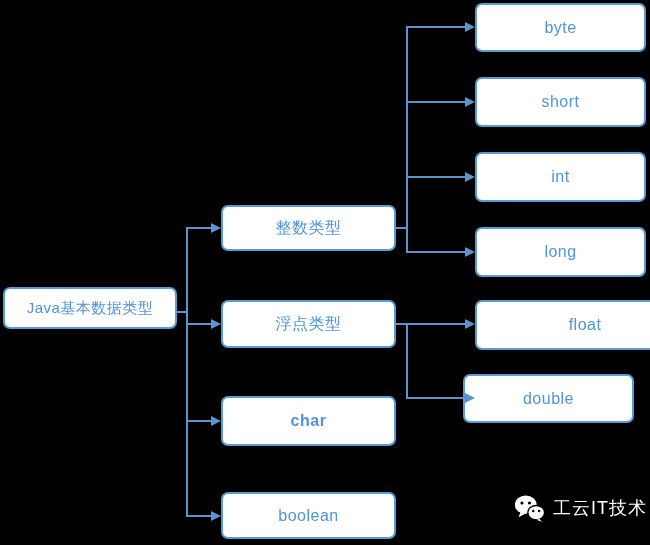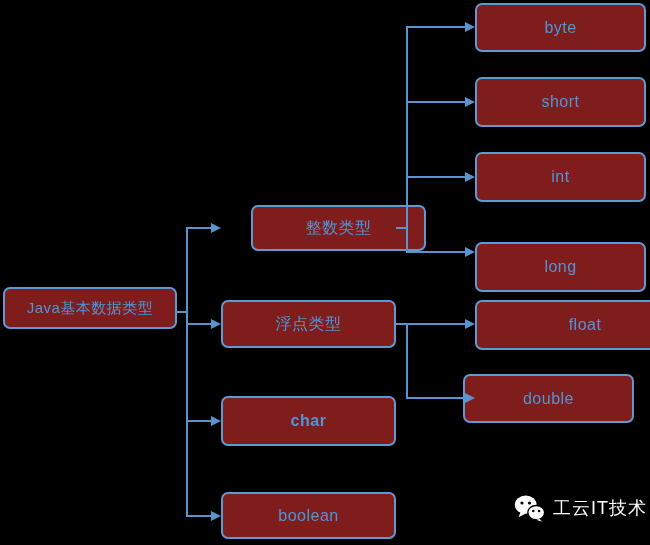--- a/index.html
+++ b/index.html
@@ -7,21 +7,21 @@
     position: relative;
     width: 650px;
     height: 545px;
     background: #000000;
     overflow: hidden;
     font-family: "Liberation Sans", sans-serif;
   }
   .node {
     position: absolute;
     box-sizing: border-box;
-    background: #7f1d1d;
+    background: #ffffff;
     border: 2px solid #5b9bd5;
     border-radius: 7px;
     color: #4e95da;
     display: flex;
     align-items: center;
     justify-content: center;
     font-size: 16px;
     letter-spacing: 0.5px;
   }
   .node.root { font-size: 15px; }
@@ -50,29 +50,29 @@
     white-space: nowrap;
   }
 </style>
 </head>
 <body>
 
 <div class="canvas">
 
   <div class="node root" style="left:3px; top:287px; width:174px; height:42px;">Java基本数据类型</div>
 
-  <div class="node" style="left:221px; top:205px; width:175px; height:46px;margin-left:30px;">整数类型</div>
+  <div class="node" style="left:221px; top:205px; width:175px; height:46px;">整数类型</div>
   <div class="node" style="left:221px; top:300px; width:175px; height:48px;">浮点类型</div>
   <div class="node" style="left:221px; top:396px; width:175px; height:50px;font-weight:bold;">char</div>
   <div class="node" style="left:221px; top:492px; width:175px; height:47px;">boolean</div>
 
   <div class="node" style="left:475px; top:3px; width:171px; height:49px;">byte</div>
   <div class="node" style="left:475px; top:77px; width:171px; height:50px;">short</div>
   <div class="node" style="left:475px; top:152px; width:171px; height:50px;">int</div>
-  <div class="node" style="left:475px; top:227px; width:171px; height:50px;margin-top:15px;">long</div>
+  <div class="node" style="left:475px; top:227px; width:171px; height:50px;">long</div>
 
   <div class="node" style="left:475px; top:300px; width:196px; height:50px;padding-left:24px;">float</div>
   <div class="node" style="left:463px; top:374px; width:171px; height:49px;">double</div>
 
   <div class="hline" style="left:177px; top:311px; width:9px;"></div>
   <div class="vline" style="left:186px; top:227px; height:290px;"></div>
 
   <div class="hline" style="left:186px; top:227px; width:26px;"></div>
   <div class="arrow" style="left:211px; top:223px;"></div>
 

